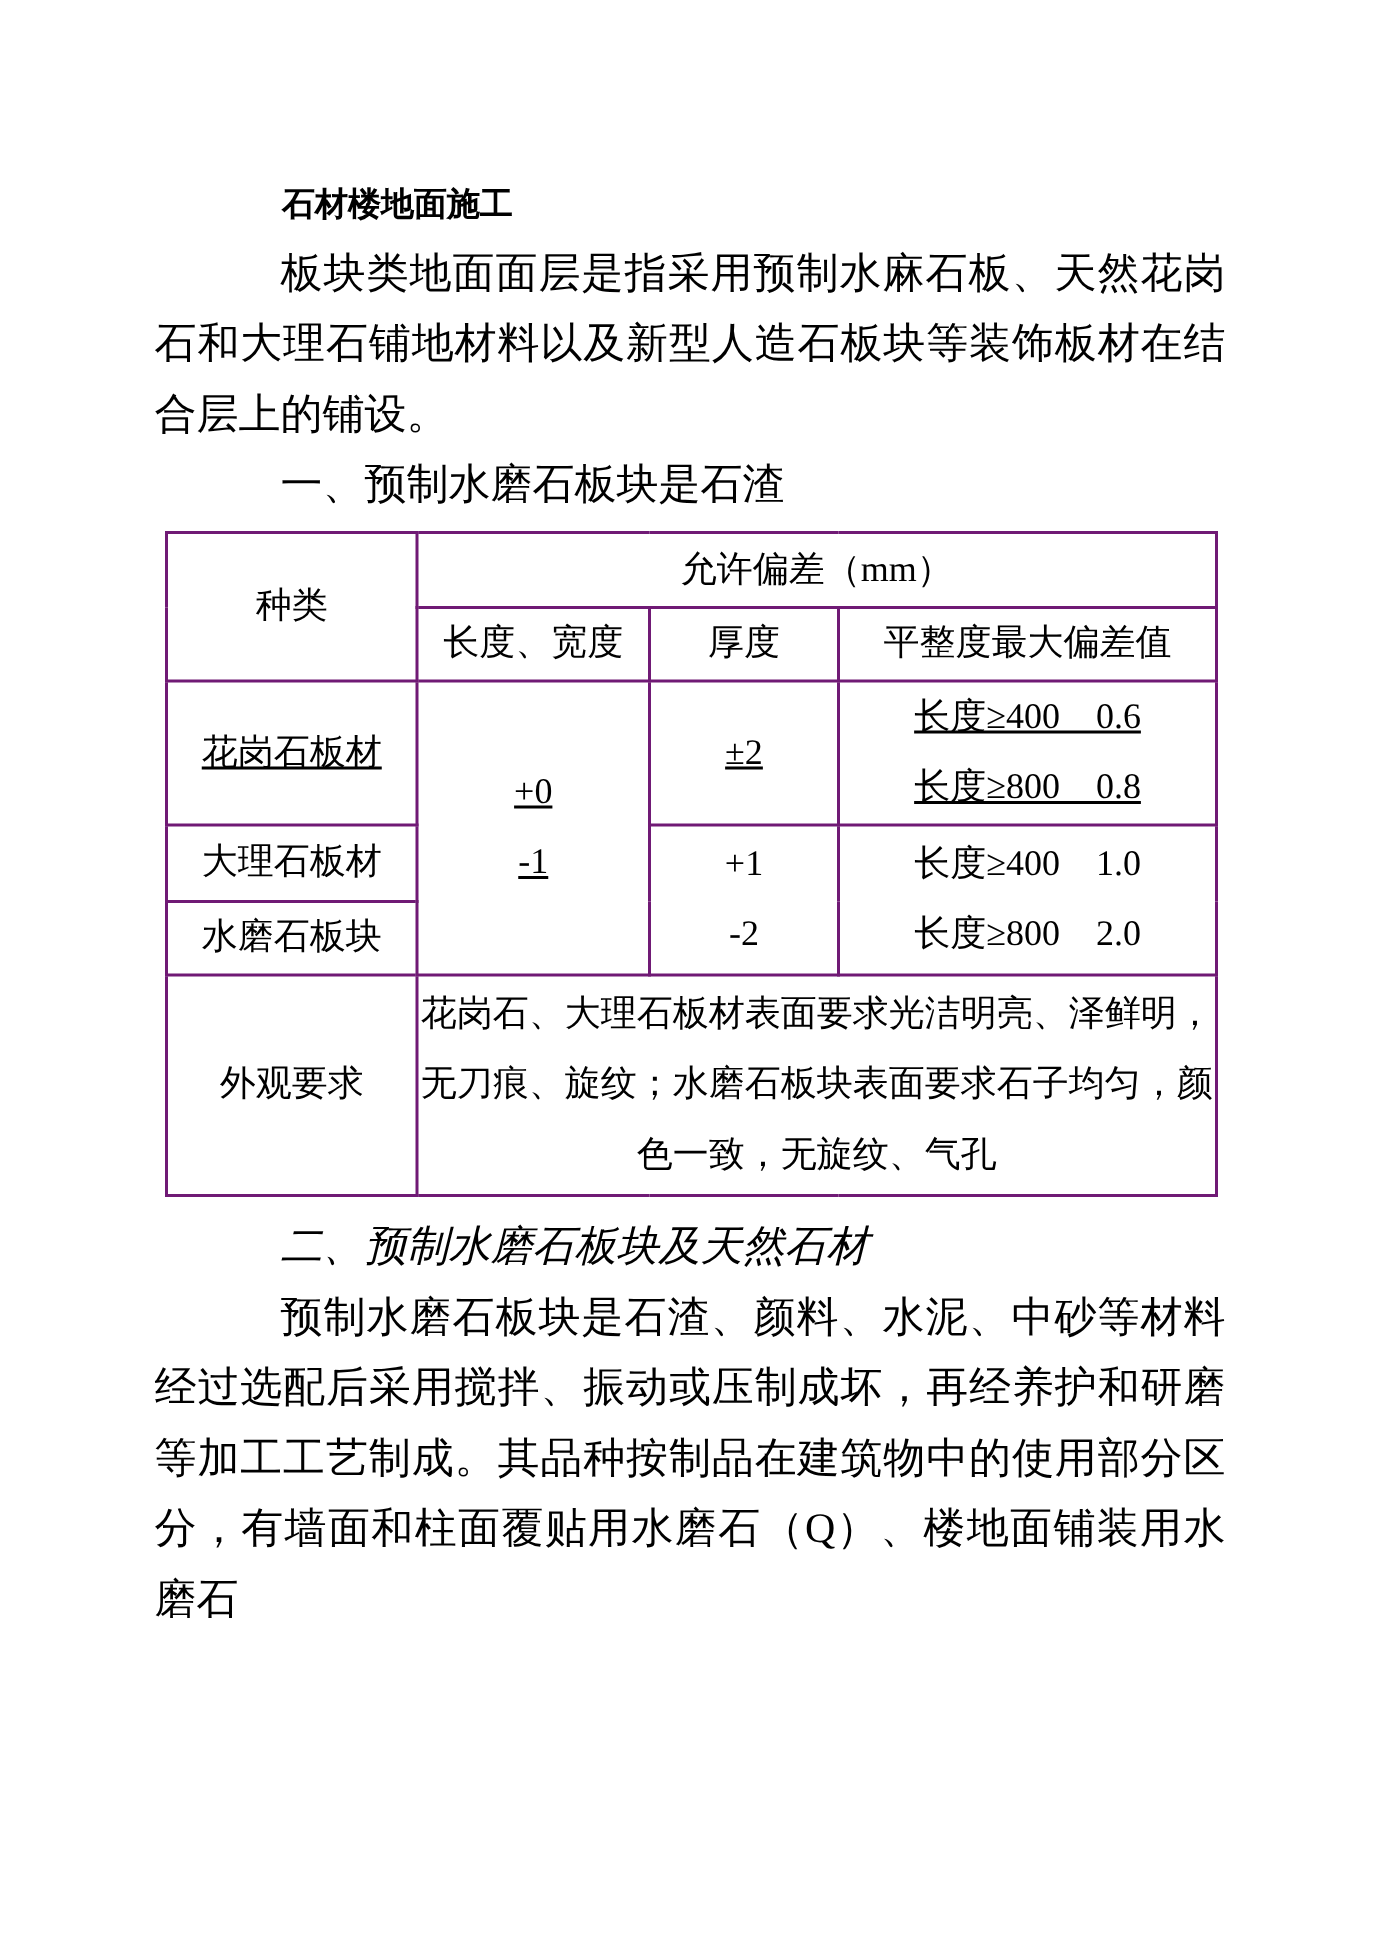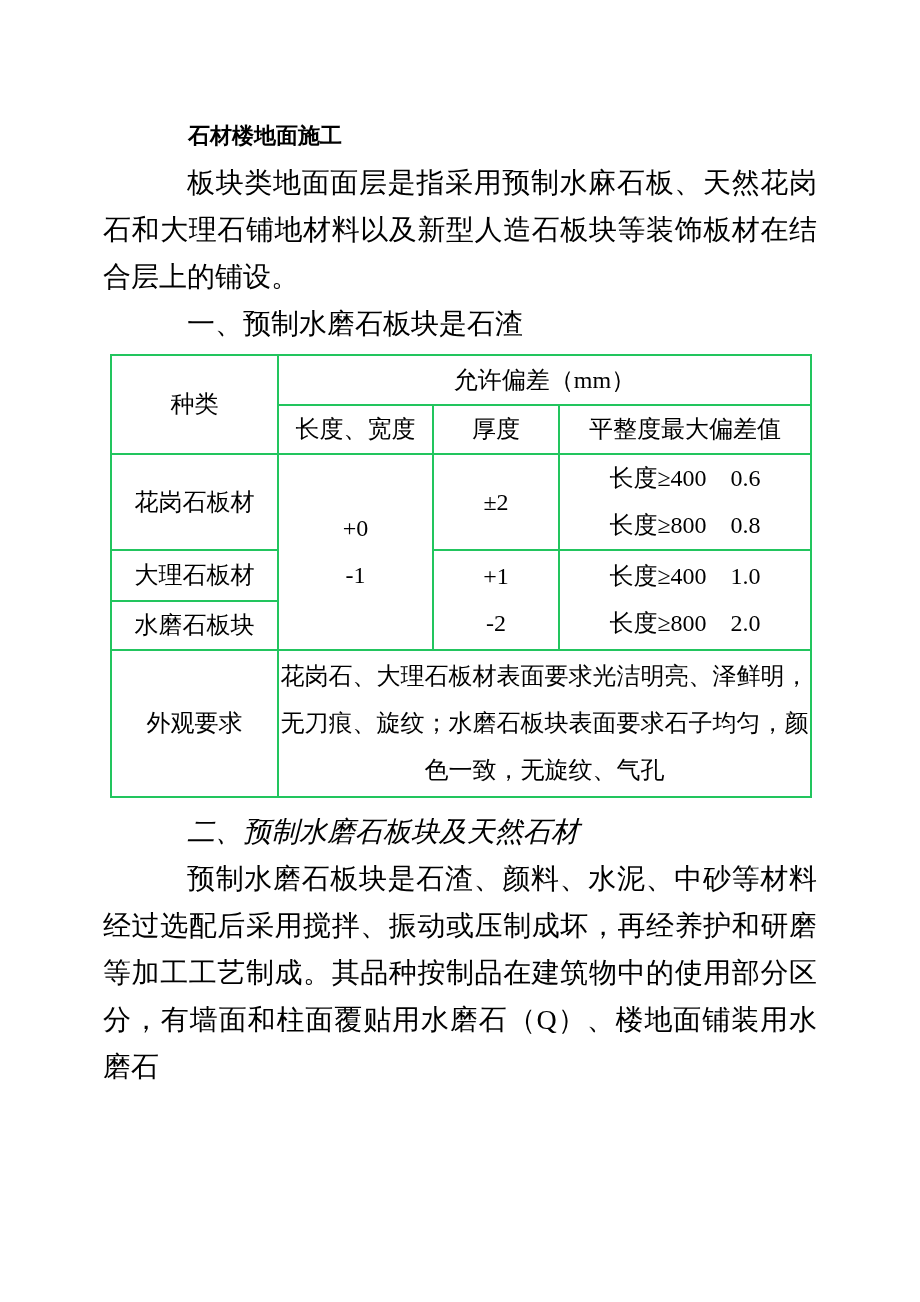--- a/index.html
+++ b/index.html
@@ -30,29 +30,29 @@
     text-align: justify;
   }
   table.spec {
     border-collapse: collapse;
     table-layout: fixed;
     width: 700px;
     margin: 7px 0 0 7px;
     font-size: 24px;
   }
   table.spec td {
-    border: 2px solid #22c55e;
+    border: 2px solid #701a75;
     text-align: center;
     vertical-align: middle;
     padding: 0;
     line-height: 47px;
   }
   tr.r-h1      { height: 50px; }
   tr.r-h2      { height: 48px; margin-top: 40px; }
-  tr.r-granite { height: 96px; }
+  tr.r-granite { height: 96px; text-decoration: underline; }
   tr.r-marble  { height: 51px; }
   tr.r-terrazzo{ height: 48px; }
   tr.r-appear  { height: 147px; }
   td.appearance-cell {
     text-align: justify;
     padding: 0 13px;
   }
   .after-table { margin-top: 10px !important; font-style: italic; }
 </style>
 </head>

